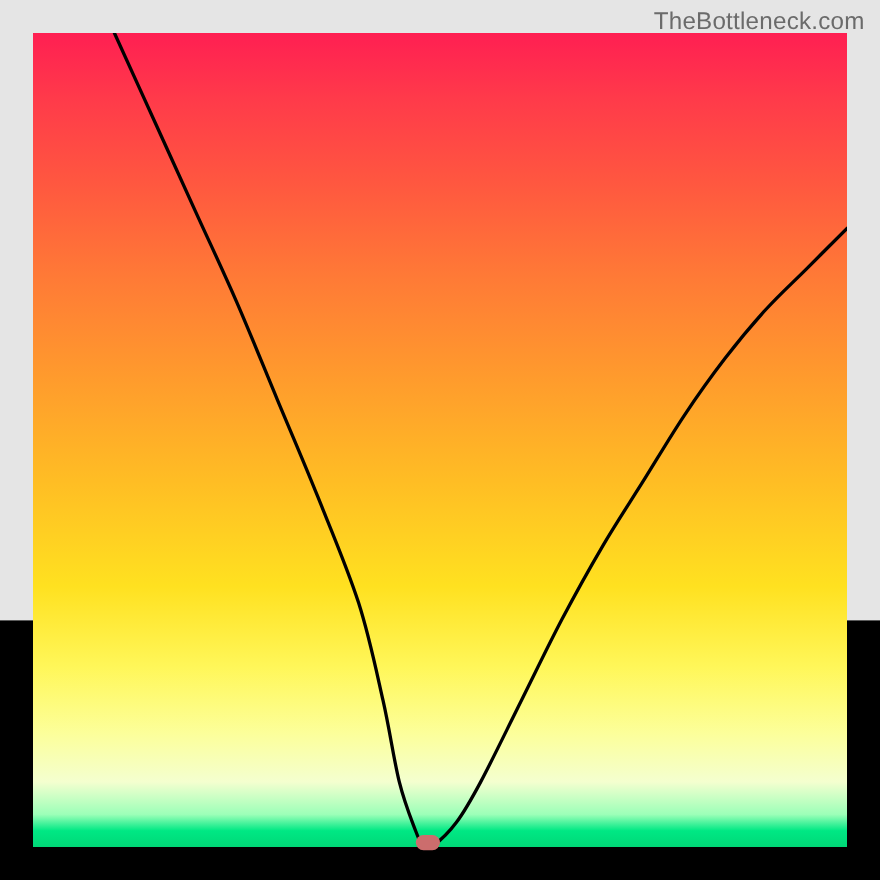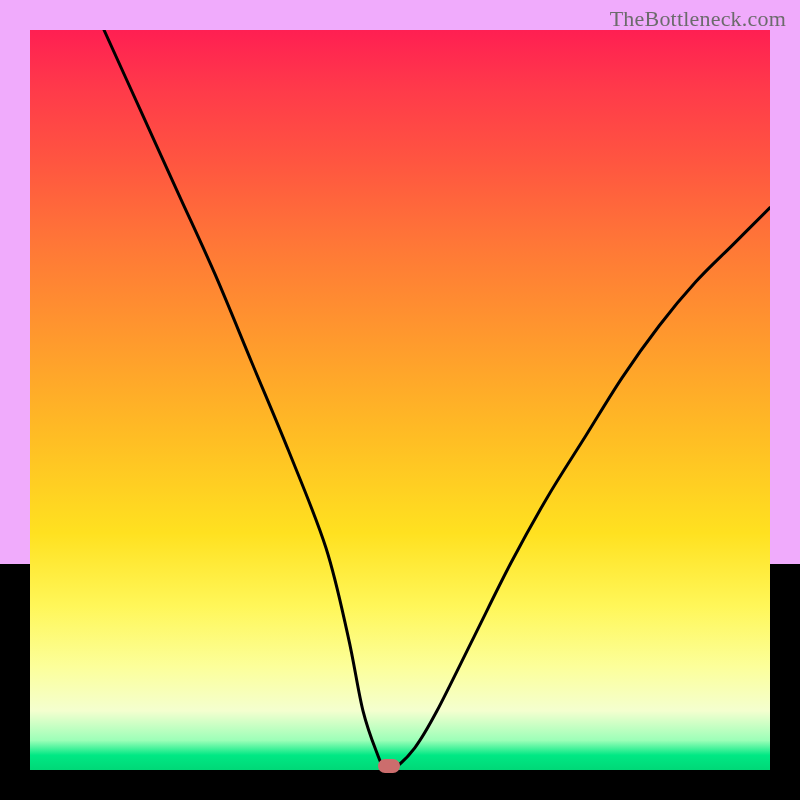--- a/index.html
+++ b/index.html
@@ -8,22 +8,21 @@
     width: 800px;
     height: 800px;
     overflow: hidden;
     background: #000;
     font-family: Arial, Helvetica, sans-serif;
   }
   .frame {
     position: relative;
     width: 800px;
     height: 564px;
-    background: #f0abfc;
-    font-family: Liberation Serif, serif;
+    background: #e5e5e5;
   }
   .watermark {
     position: absolute;
     top: 6px;
     right: 14px;
     color: #6b6b6b;
     font-size: 22px;
     font-weight: 400;
     letter-spacing: 0.2px;
     z-index: 5;

